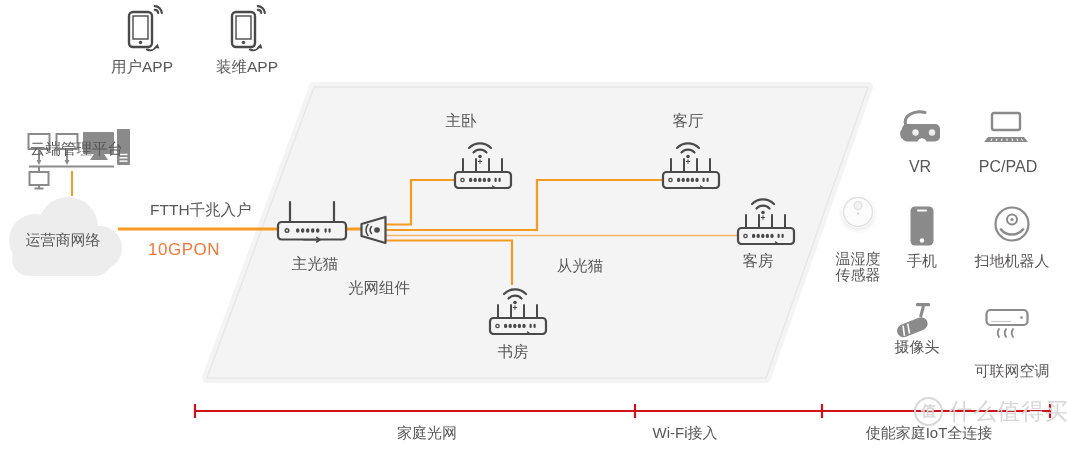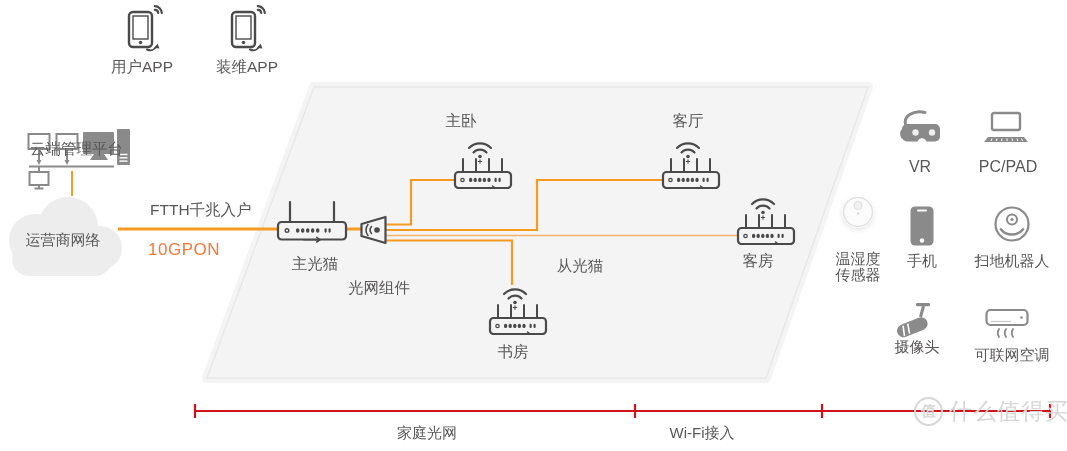--- a/index.html
+++ b/index.html
@@ -328,23 +328,24 @@
       <rect x="1.5" y="5" width="41" height="15" rx="4" fill="none" stroke="#8A8A8A" stroke-width="2.2"></rect>
       <circle cx="36.5" cy="12.5" r="1.3" fill="#8A8A8A"></circle>
       <path d="M6 16.5 H26" stroke="#C9C9C9" stroke-width="1.2"></path>
       <g fill="none" stroke="#8A8A8A" stroke-width="1.8" stroke-linecap="round">
         <path d="M14 24 q-2.5 3.8 0 8"></path>
         <path d="M21 24 q-2.5 3.8 0 8"></path>
         <path d="M28 24 q-2.5 3.8 0 8"></path>
       </g>
     </svg>
   </div>
-  <div class="lbl c sm" style="left:1012px;top:346px;">可联网空调</div>
+  <div class="lbl c sm" style="left:1012px;top:362px;">可联网空调</div>
 
   <div class="lbl c sm" style="left:379px;top:424px;margin-left:48px;">家庭光网</div>
-  <div class="lbl c sm" style="left:685px;top:424px;margin-left:17px;">Wi-Fi接入</div>
+  <div class="lbl c sm" style="left:685px;top:424px;">Wi-Fi接入</div>
+  <div class="lbl c sm" style="left:929px;top:424px;">使能家庭IoT全连接</div>
 
   <div class="watermark">
     <span class="wm-logo">值</span>
     <span class="wm-text">什么值得买</span>
   </div>
 
 </div>
 
 </body></html>

